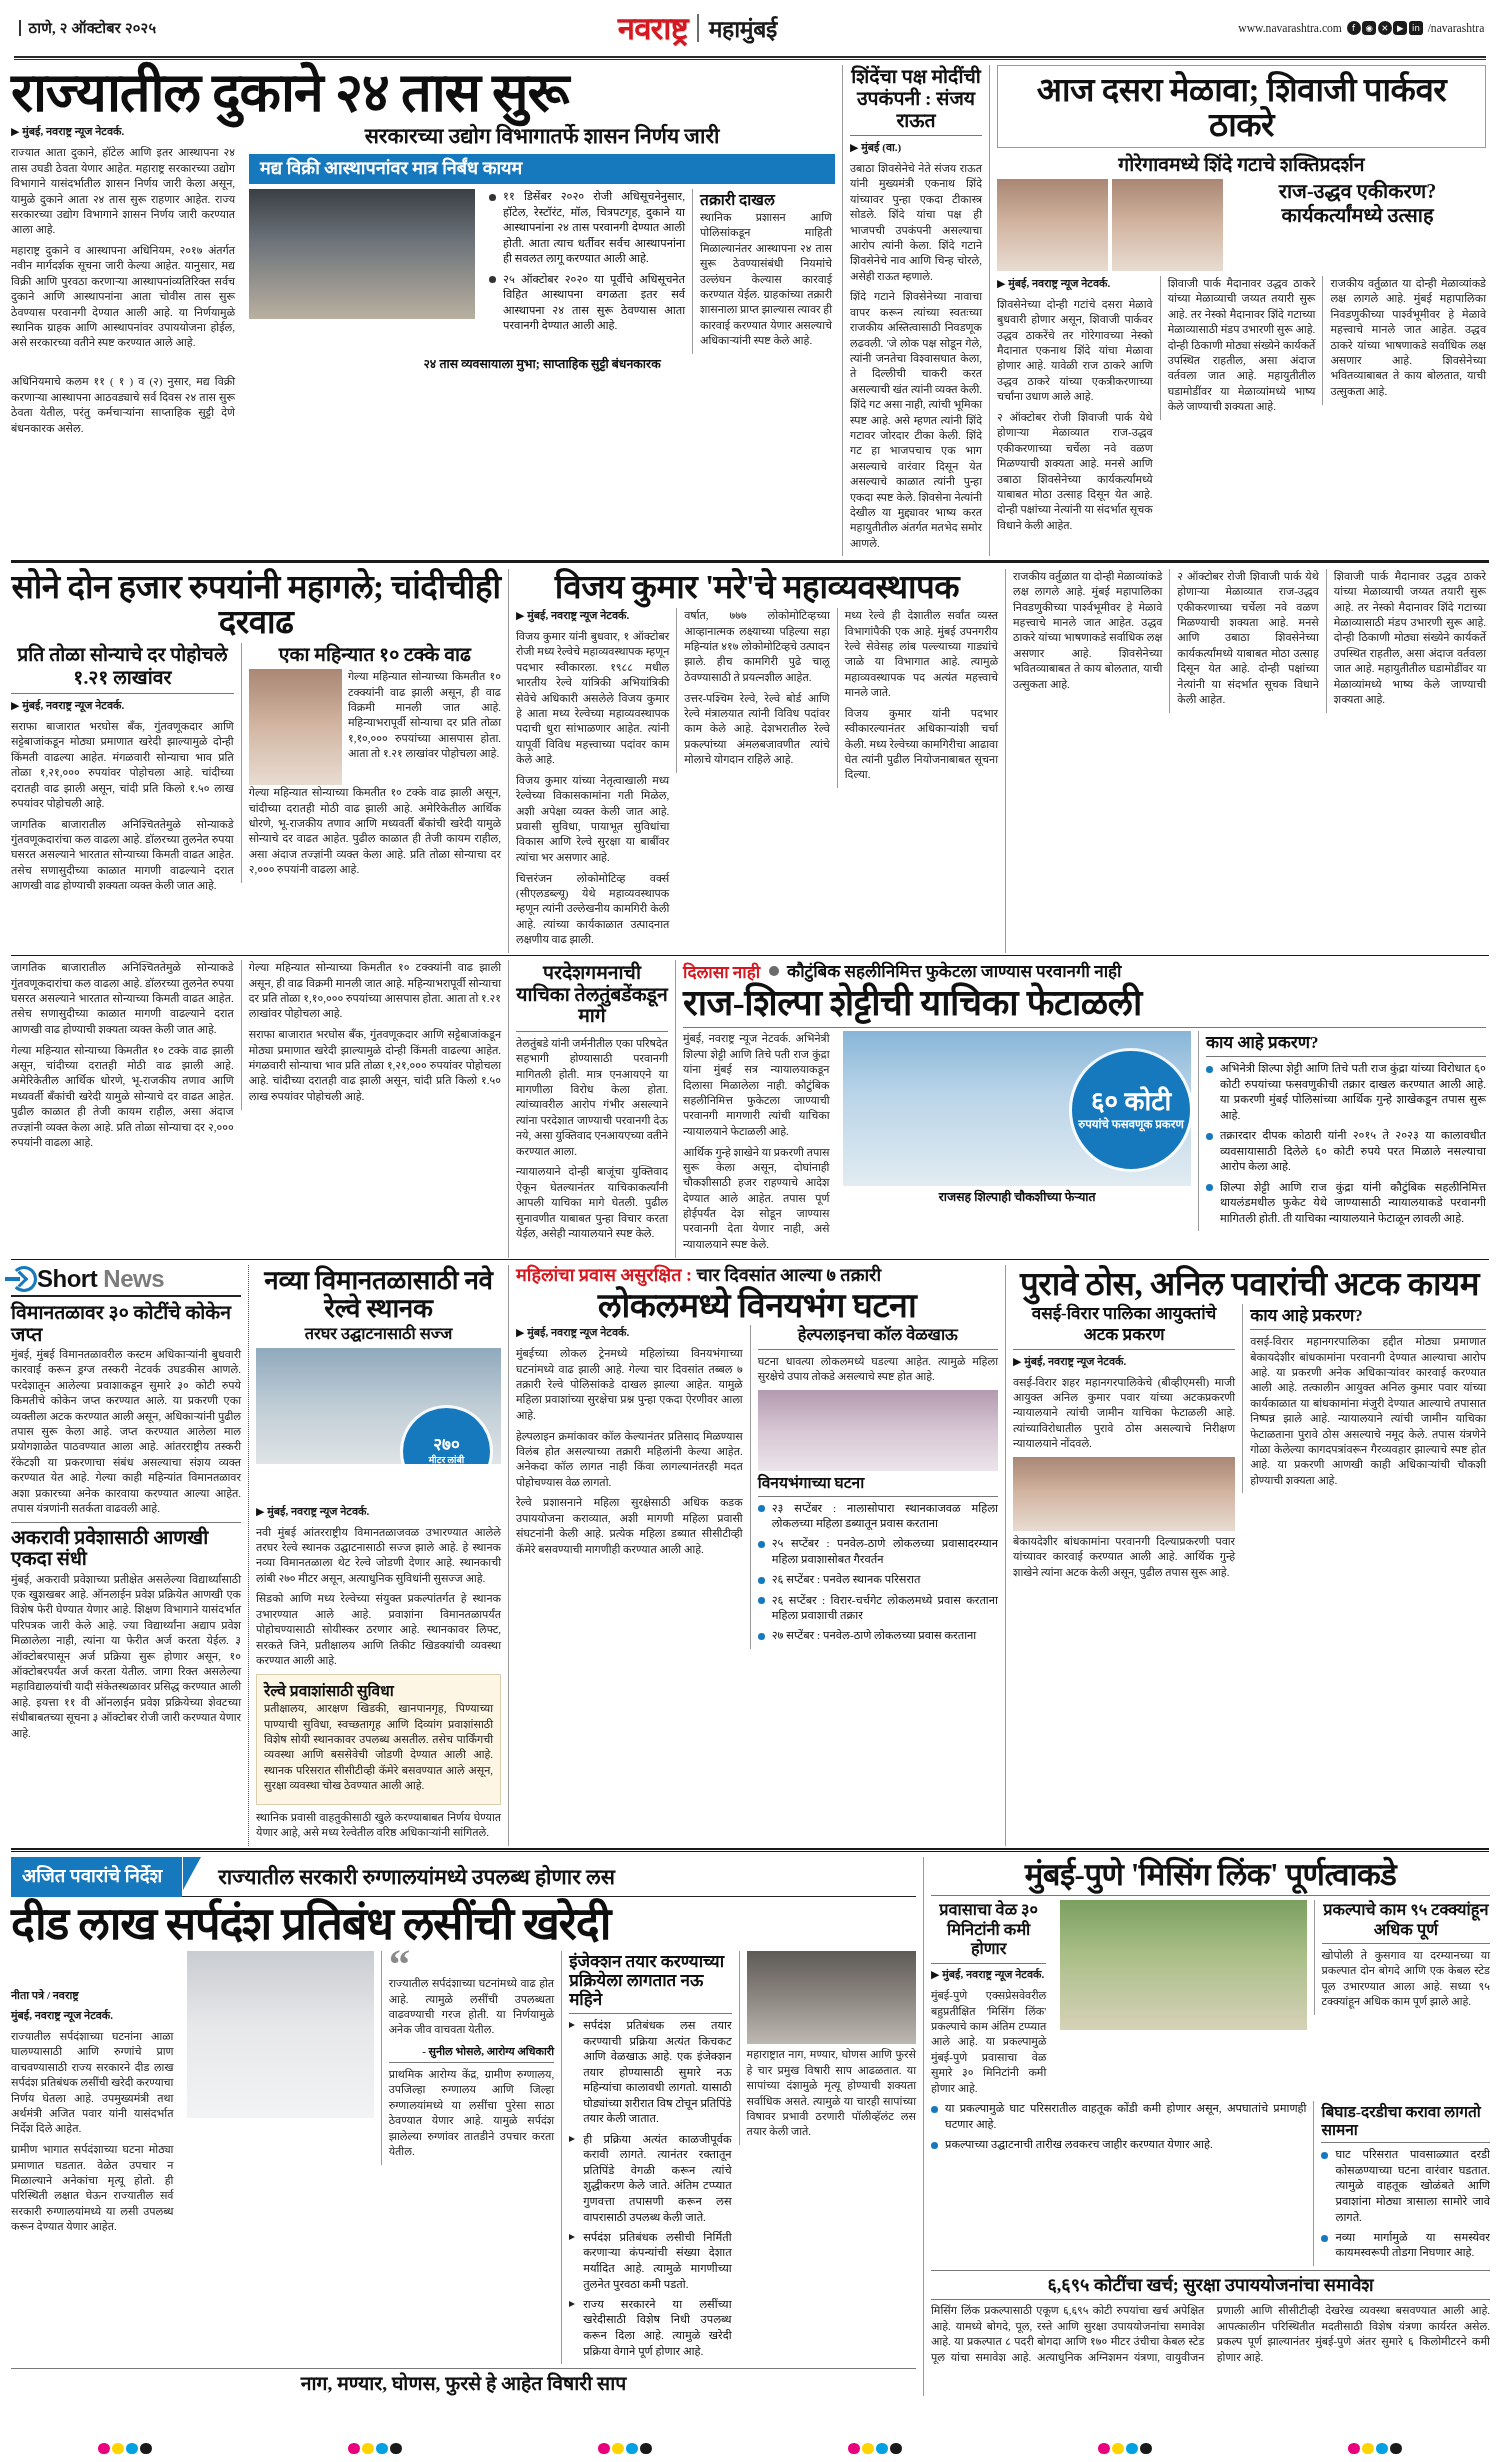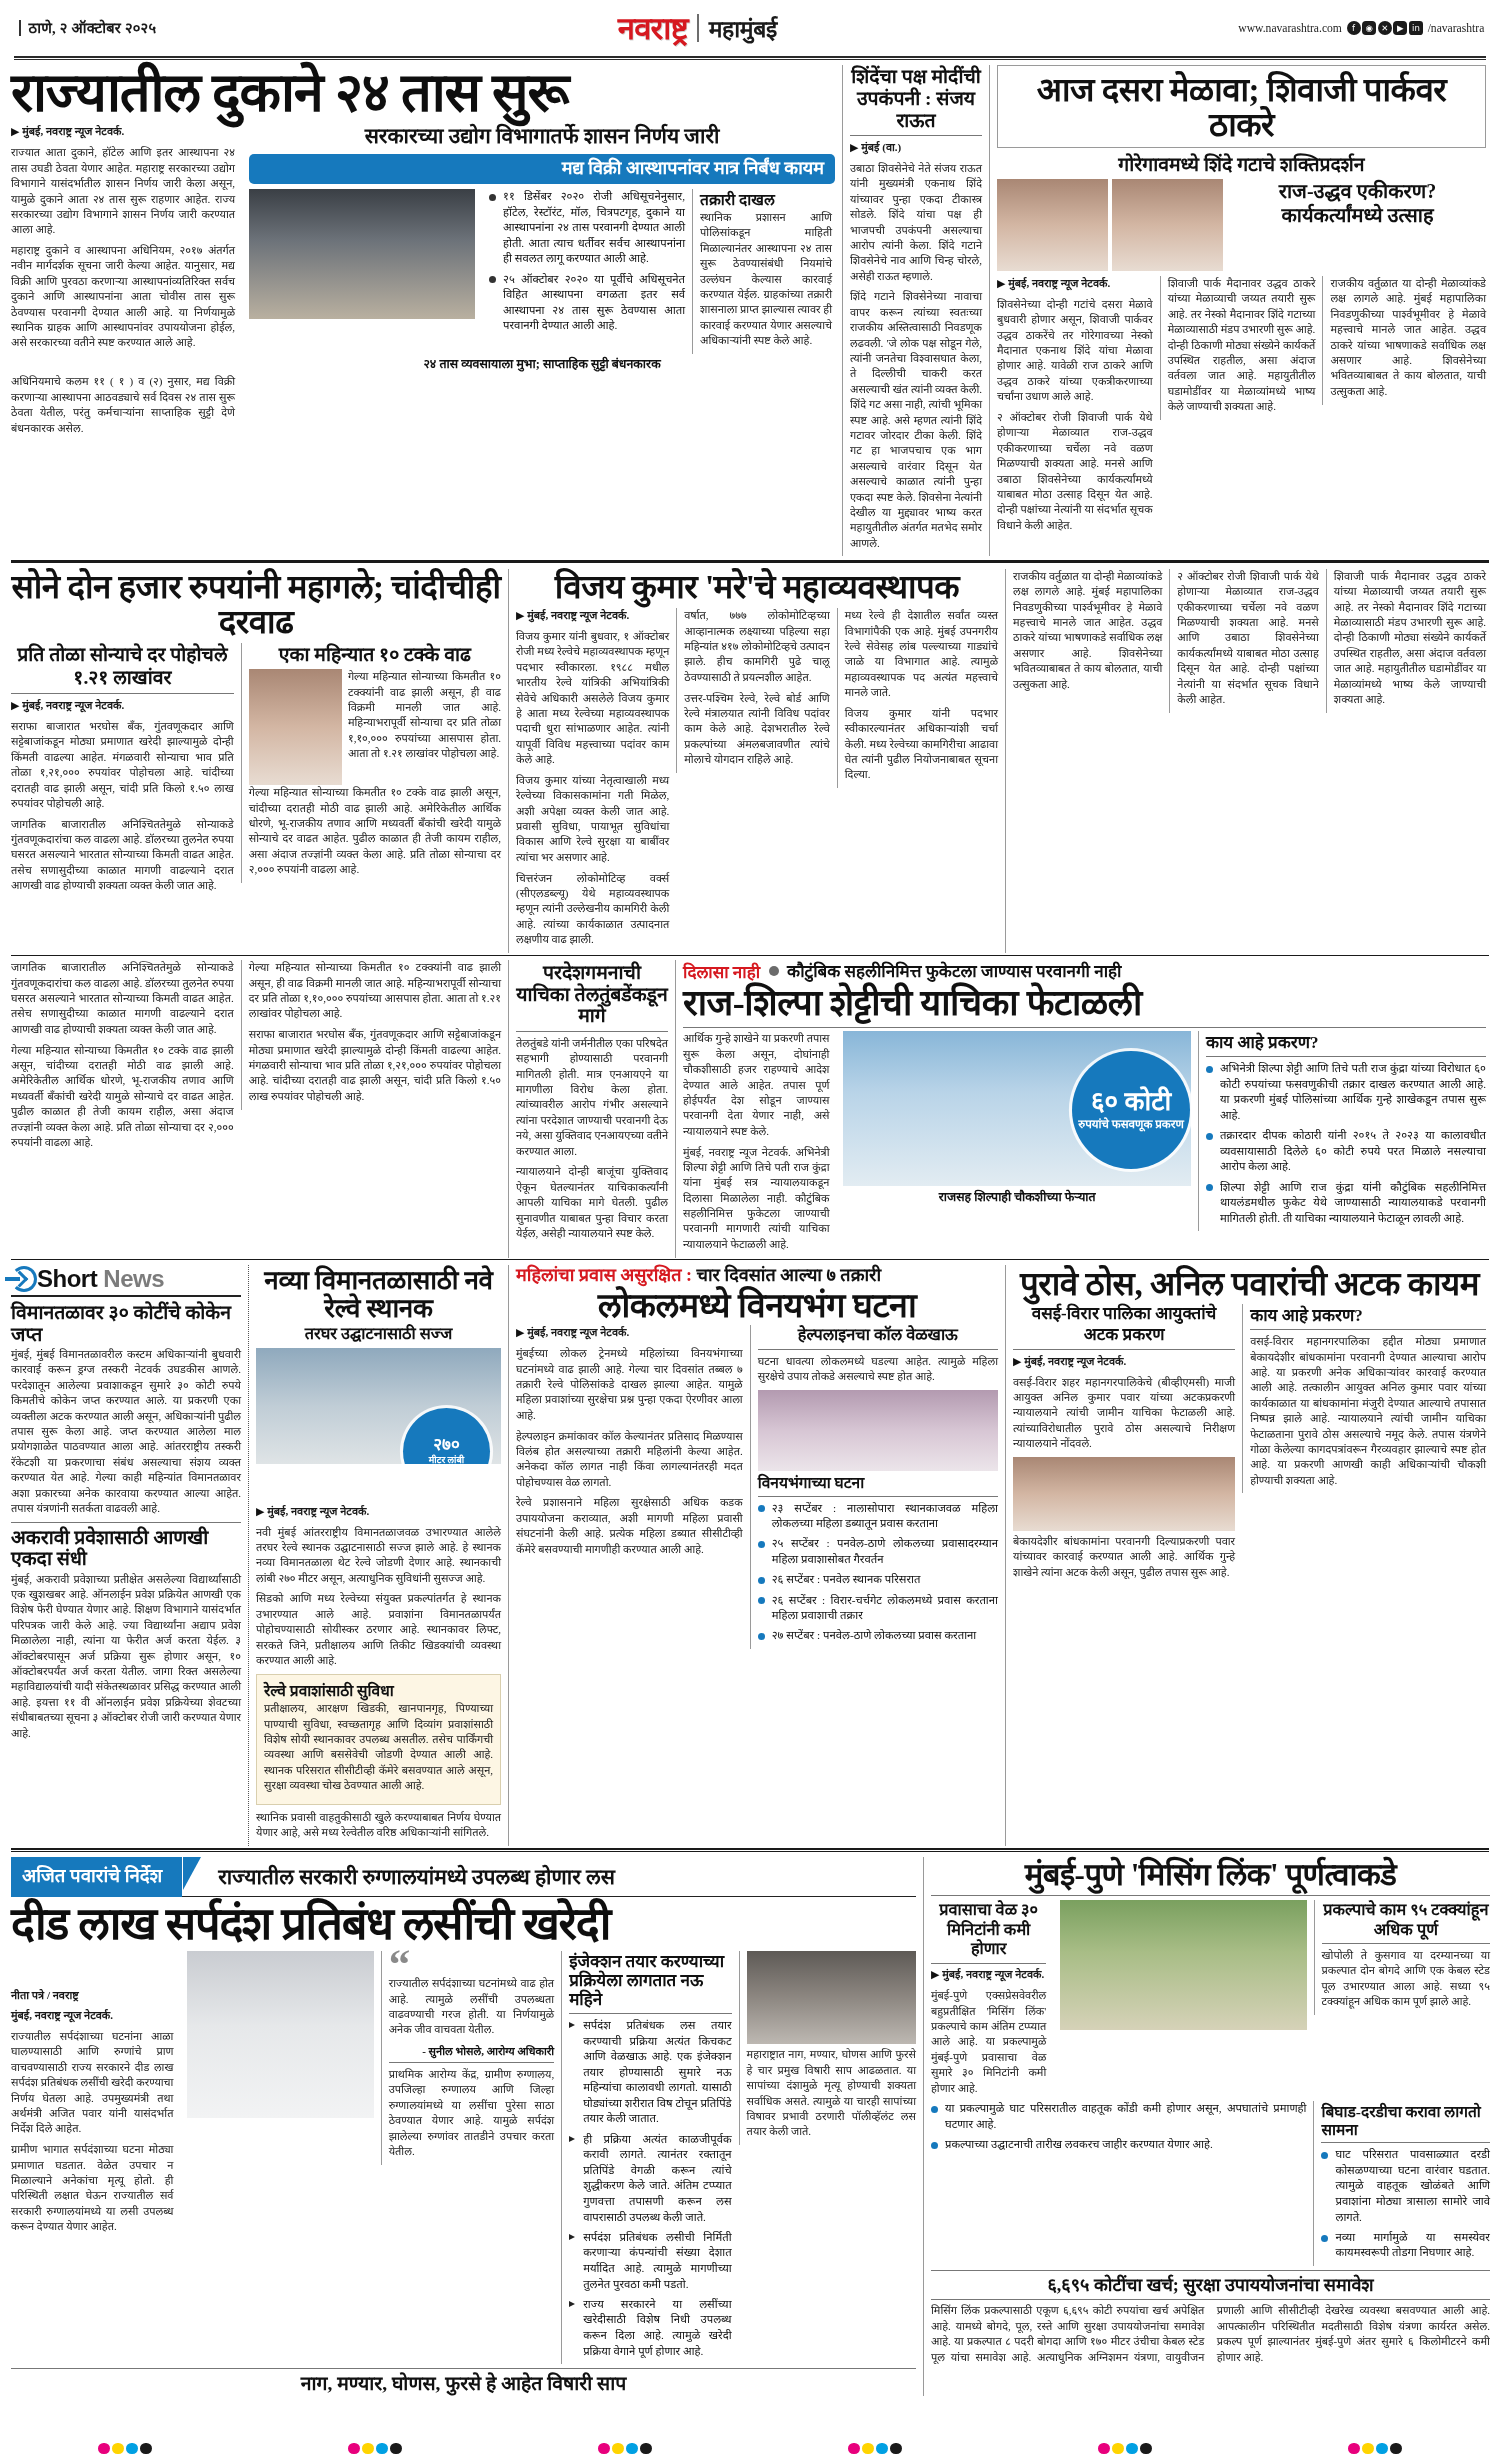--- a/index.html
+++ b/index.html
@@ -71,21 +71,21 @@
     hyphens:auto; color:#1a1a1a;
   }
   p.body.small { font-size:11px; line-height:1.4; }
   .dateline { font-weight:700; }
   .arrow { color:#111; font-weight:900; }
 
   .blueband {
     background:#1679bd; color:#fff; font-weight:800; font-size:18px;
     padding:3.9px 11px; display:inline-block; border-radius:2.3px; line-height:1.2;
   }
-  .blueband-wide { display:block; text-align:right; border-radius:5px; }
+  .blueband-wide { display:block; text-align:left; border-radius:0; }
   .redtag {
     color:#d61920; font-weight:800; font-size:17px;
   }
   .dot { display:inline-block;width:10px;height:10px;border-radius:50%;background:#6b6b6b;margin:0 5.4px 0.8px; }
 
   .photo { background:#cfd6da; position:relative; overflow:hidden; }
   .cap { font-size:12.4px; font-weight:800; text-align:center; line-height:1.15; margin:3.1px 0; }
 
   .boxed { border:0.8px solid #9a9a9a; padding:4.7px 6.2px; }
   .tintbox { background:#fdf6e4; border:0.8px solid #d9cfae; padding:5.4px 7px; }
@@ -353,22 +353,22 @@
     <div class="c vdiv" style="width:811px;position:relative;">
       <div style="display:flex;align-items:center;gap:3.1px;">
         <span class="redtag">दिलासा नाही</span>
         <span class="dot"></span>
         <span class="kicker">कौटुंबिक सहलीनिमित्त फुकेटला जाण्यास परवानगी नाही</span>
       </div>
       <h2 class="big" style="font-size:36px;margin-top:1.6px;">राज-शिल्पा शेट्टीची याचिका फेटाळली</h2>
       <div class="rule-thin"></div>
       <div class="cols" style="align-items:flex-start;margin-top:2.3px;">
         <div class="c" style="width:155px;padding-left:0;">
+          <p class="body small">मुंबई, नवराष्ट्र न्यूज नेटवर्क. अभिनेत्री शिल्पा शेट्टी आणि तिचे पती राज कुंद्रा यांना मुंबई सत्र न्यायालयाकडून दिलासा मिळालेला नाही. कौटुंबिक सहलीनिमित्त फुकेटला जाण्याची परवानगी मागणारी त्यांची याचिका न्यायालयाने फेटाळली आहे.</p>
           <p class="body small">आर्थिक गुन्हे शाखेने या प्रकरणी तपास सुरू केला असून, दोघांनाही चौकशीसाठी हजर राहण्याचे आदेश देण्यात आले आहेत. तपास पूर्ण होईपर्यंत देश सोडून जाण्यास परवानगी देता येणार नाही, असे न्यायालयाने स्पष्ट केले.</p>
-          <p class="body small">मुंबई, नवराष्ट्र न्यूज नेटवर्क. अभिनेत्री शिल्पा शेट्टी आणि तिचे पती राज कुंद्रा यांना मुंबई सत्र न्यायालयाकडून दिलासा मिळालेला नाही. कौटुंबिक सहलीनिमित्त फुकेटला जाण्याची परवानगी मागणारी त्यांची याचिका न्यायालयाने फेटाळली आहे.</p>
         </div>
         <div class="c" style="width:365px;position:relative;">
           <div class="photo img-couple" style="height:155px;"></div>
           <div class="badge60" style="right:7.8px;top:20px;">
             <span class="n">६० कोटी</span>
             <span class="t">रुपयांचे फसवणूक प्रकरण</span>
           </div>
           <div class="cap">राजसह शिल्पाही चौकशीच्या फेऱ्यात</div>
         </div>
         <div class="c vdiv" style="width:291px;">

